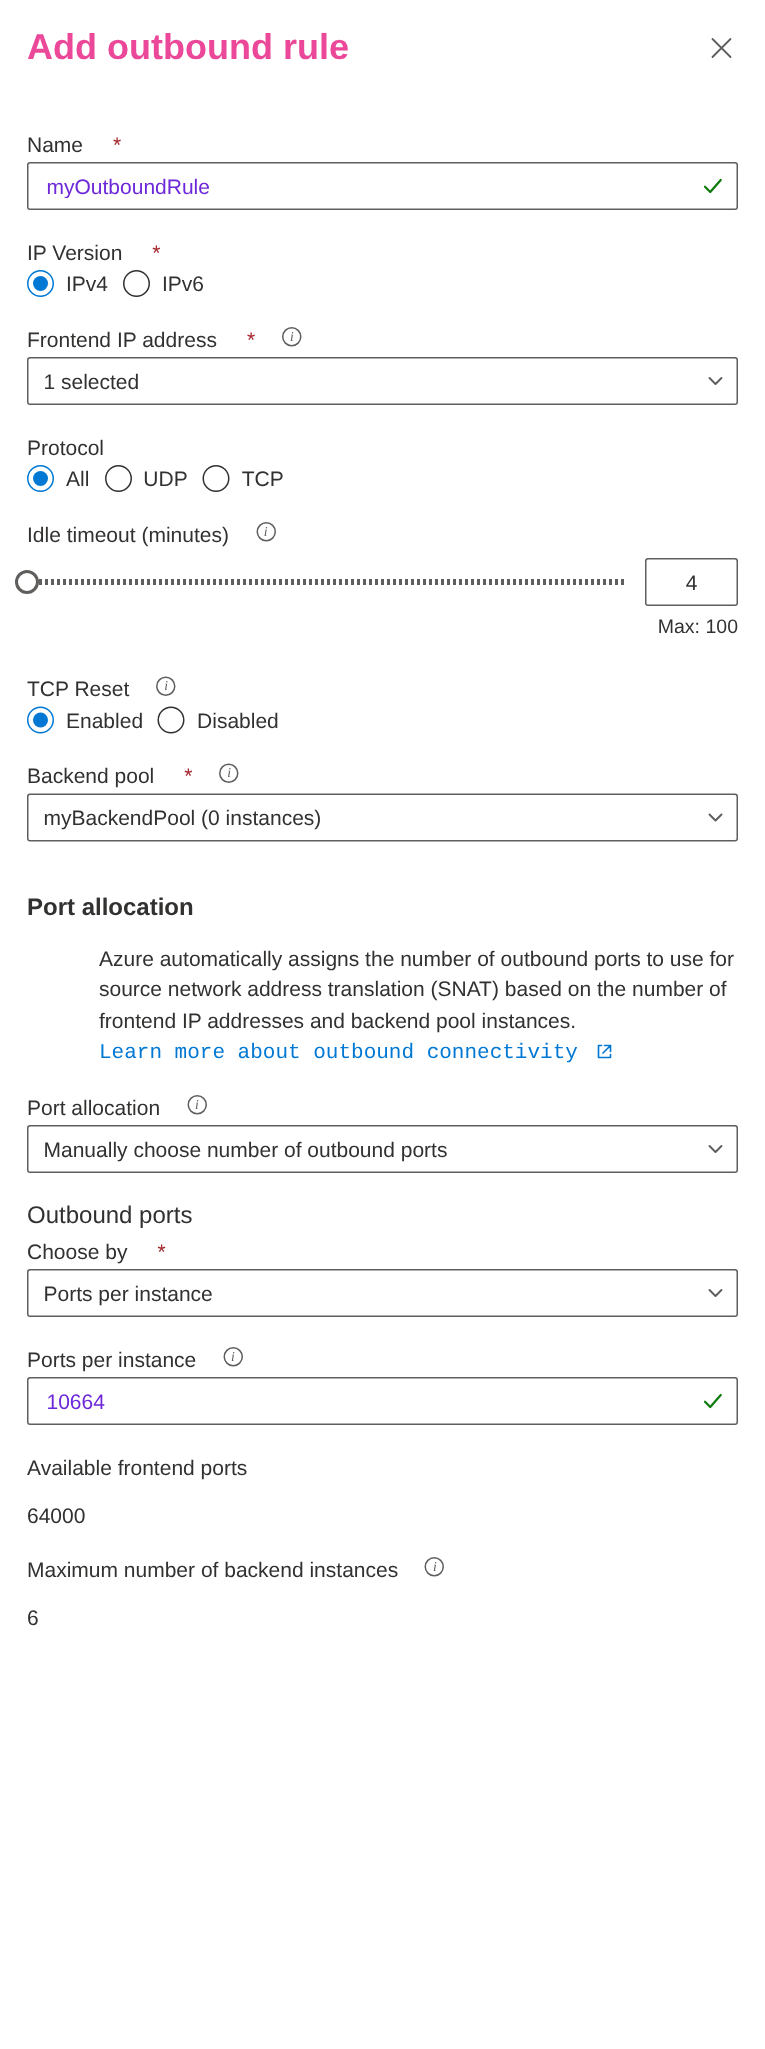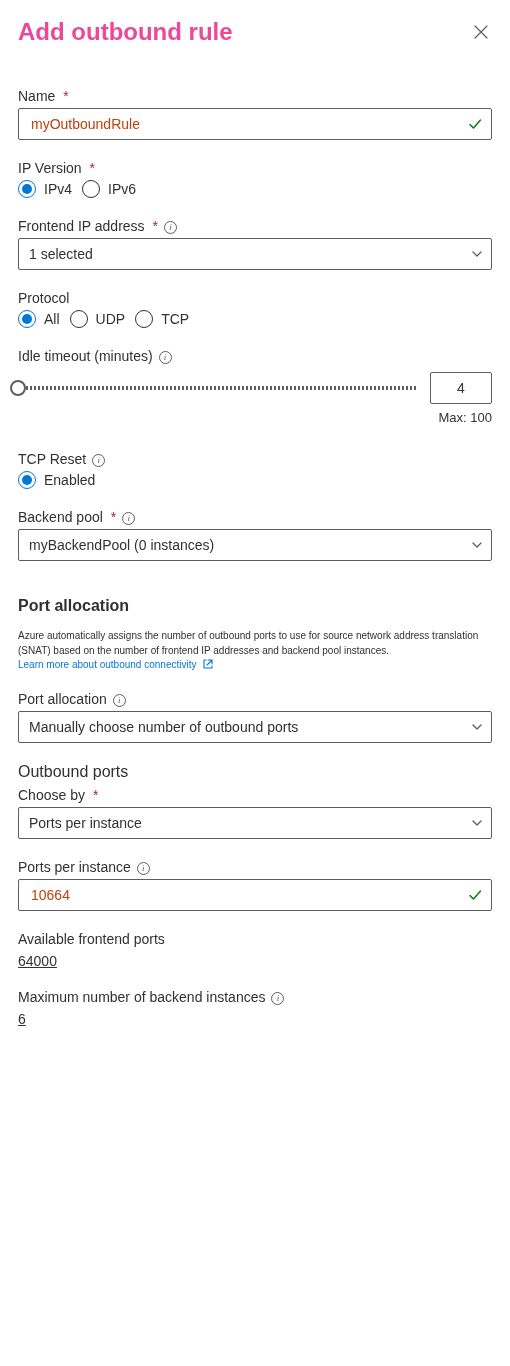--- a/index.html
+++ b/index.html
@@ -35,22 +35,22 @@
     font-size: 18px;
     line-height: 1;
   }
   .close-btn svg { display:block; }
   .field-group { margin-bottom: 20px; }
   .field-label {
     font-size: 14px;
     color: #323130;
     margin-bottom: 4px;
     display: flex;
-    align-items: flex-end;
-    gap: 6px;
+    align-items: flex-start;
+    gap: 18px;
   }
   .req { color: #a4262c; margin-left: 2px; }
   .info-icon {
     display: inline-flex;
     align-items: center;
     justify-content: center;
     width: 13px;
     height: 13px;
     border: 1px solid #605e5c;
     border-radius: 50%;
@@ -74,21 +74,21 @@
     display: flex;
     align-items: center;
     cursor: pointer;
   }
   .text-input input {
     border: none;
     outline: none;
     width: 100%;
     height: 100%;
     font-size: 14px;
-    color: #c2410c;
+    color: #6d28d9;
     background: transparent;
   }
   .checkmark {
     position: absolute;
     right: 8px;
     top: 50%;
     transform: translateY(-50%);
     color: #107c10;
   }
   .checkmark svg { display:block; }
@@ -175,41 +175,42 @@
     margin-top: 36px;
     margin-bottom: 14px;
   }
   .sub-heading {
     font-size: 16px;
     color: #323130;
     margin-top: 16px;
     margin-bottom: 6px;
   }
   .desc-text {
-    font-size: 10px;
+    font-size: 14px;
     color: #323130;
     line-height: 1.45;
+    margin-left: 48px;
   }
   .link {
     color: #0078d4;
     text-decoration: none;
     cursor: pointer;
+    font-family: Liberation Mono, monospace;
   }
   .ext-icon {
     display: inline-block;
     vertical-align: -2px;
     margin-left: 3px;
     color: #0078d4;
   }
   .ext-icon svg { display:block; }
   .static-value {
     font-size: 14px;
     color: #323130;
-    margin-top: 6px;
-    text-decoration: underline;
+    margin-top: 16px;
   }
 </style>
 </head>
 <body>
 
 <div class="header-row">
   <div class="title">Add outbound rule</div>
   <button class="close-btn">
     <span>
       <svg width="14" height="14" viewBox="0 0 14 14">
@@ -303,20 +304,24 @@
 
 <div class="field-group">
   <div class="field-label">
     <span>TCP Reset</span>
     <span class="info-icon">i</span>
   </div>
   <div class="radio-group">
     <label class="radio-item">
       <span class="radio-circle selected"></span>
       <span>Enabled</span>
+    </label>
+    <label class="radio-item">
+      <span class="radio-circle"></span>
+      <span>Disabled</span>
     </label>
   </div>
 </div>
 
 <div class="field-group">
   <div class="field-label">
     <span>Backend pool</span>
       <span class="req">*</span>
     <span class="info-icon">i</span>
   </div>

